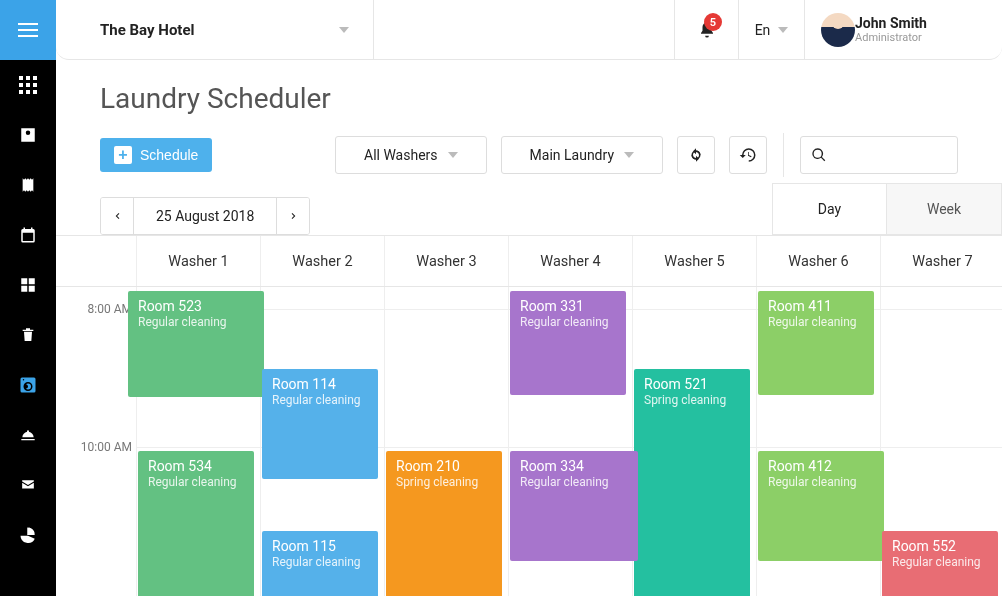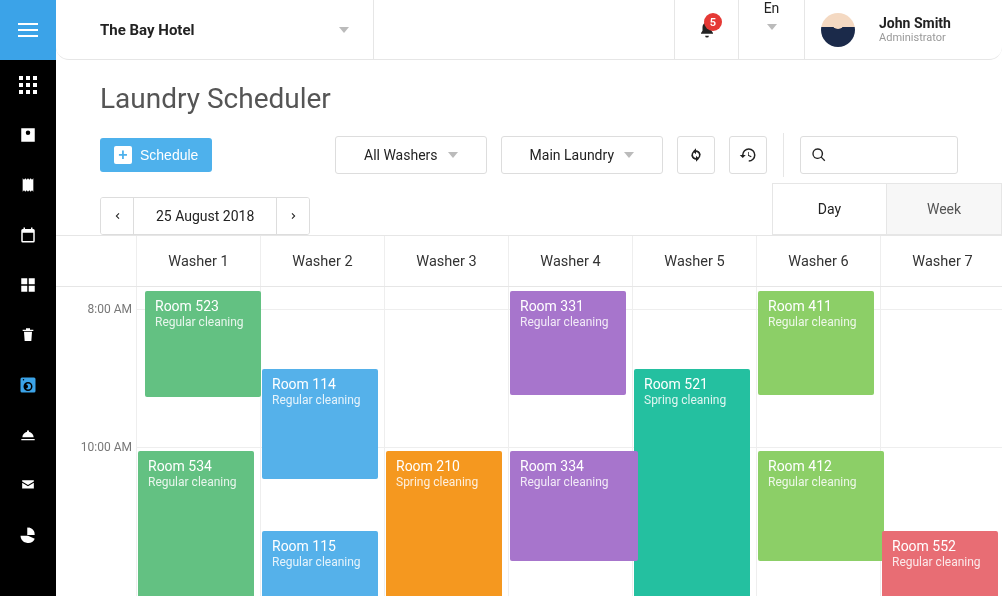--- a/index.html
+++ b/index.html
@@ -13,22 +13,22 @@
   
   .main { flex: 1; display: flex; flex-direction: column; min-width: 0; }
   
   .topbar { height: 60px; display: flex; align-items: stretch; border-bottom: 1px solid #e6e6e6; border-radius: 13px; }
   .hotel-select { flex: 0 0 318px; display: flex; align-items: center; padding: 0 24px 0 44px; border-right: 1px solid #e6e6e6; justify-content: space-between; }
   .hotel-name { font-weight: 700; font-size: 15px; }
   .caret { width: 0; height: 0; border-left: 5px solid transparent; border-right: 5px solid transparent; border-top: 6px solid #bbb; }
   .spacer { flex: 1; }
   .bell-cell { width: 64px; display: flex; align-items: center; justify-content: center; border-left: 1px solid #e6e6e6; position: relative; }
   .bell-badge { position: absolute; top: 13px; right: 16px; background: #e53935; color: #fff; border-radius: 50%; font-size: 11px; font-weight: 600; width: 18px; height: 18px; display: flex; align-items: center; justify-content: center; }
-  .lang-cell { width: 66px; display: flex; align-items: center; justify-content: flex-start; border-left: 1px solid #e6e6e6; gap: 8px; font-size: 14px; flex-direction: column; }
-  .user-cell { width: 198px; display: flex; align-items: center; border-left: 1px solid #e6e6e6; padding: 12px 16px; gap: 24px; }
+  .lang-cell { width: 66px; display: flex; align-items: center; justify-content: center; border-left: 1px solid #e6e6e6; gap: 8px; font-size: 14px; }
+  .user-cell { width: 198px; display: flex; align-items: center; border-left: 1px solid #e6e6e6; padding: 12px 16px; gap: 0; }
   .avatar { width: 34px; height: 34px; border-radius: 50%; background: linear-gradient(180deg, #f4d9c2 0%, #f4d9c2 40%, #1b2a4a 40%, #1b2a4a 100%); position: relative; }
   .avatar::after { content: ""; position: absolute; width: 12px; height: 12px; border-radius: 50%; background: #f4d9c2; top: 4px; left: 11px; }
   .user-name { font-weight: 700; font-size: 14px; line-height: 1.2; }
   .user-role { font-size: 11px; color: #999; }
   
   .page-header { padding: 22px 20px 0 44px; }
   .page-title { font-size: 28px; font-weight: 400; color: #555; }
   .toolbar { display: flex; align-items: center; padding: 18px 44px 0 44px; gap: 14px; }
   .btn-schedule { background: #4eb1ec; color: #fff; border: none; border-radius: 3px; padding: 8px 14px; display: flex; align-items: center; gap: 8px; font-size: 14px; }
   .btn-schedule .plus { width: 18px; height: 18px; background: #fff; color: #4eb1ec; border-radius: 2px; display: flex; align-items: center; justify-content: center; font-weight: 700; font-size: 16px; line-height: 1; }
@@ -244,21 +244,21 @@
             <div class="col"></div>
           <div class="col"></div>
             <div class="col"></div>
             <div class="col"></div>
             <div class="col"></div>
         </div>
       <div class="time-label" style="top: 22px; left: 0px; width: 76px; text-align: right;">8:00 AM</div>
           <div class="row-line" style="top: 22px;"></div>
           <div class="time-label" style="top: 160px; left: 0px; width: 76px; text-align: right;">10:00 AM</div>
           <div class="row-line" style="top: 160px;"></div>
-          <div class="event green" style="left: 89px; width: 116px; top: 4px; height: 106px;"><span class="ev-title">Room 523</span><span class="sub">Regular cleaning</span></div>
+          <div class="event green" style="left: 72px; width: 136px; top: 4px; height: 106px;"><span class="ev-title">Room 523</span><span class="sub">Regular cleaning</span></div>
           <div class="event blue" style="left: 206px; width: 116px; top: 82px; height: 110px;"><span class="ev-title">Room 114</span><span class="sub">Regular cleaning</span></div>
           <div class="event purple" style="left: 454px; width: 116px; top: 4px; height: 104px;"><span class="ev-title">Room 331</span><span class="sub">Regular cleaning</span></div>
           <div class="event teal" style="left: 578px; width: 116px; top: 82px; height: 230px;"><span class="ev-title">Room 521</span><span class="sub">Spring cleaning</span></div>
           <div class="event green2" style="left: 702px; width: 116px; top: 4px; height: 104px;"><span class="ev-title">Room 411</span><span class="sub">Regular cleaning</span></div>
           <div class="event green" style="left: 82px; width: 116px; top: 164px; height: 150px;"><span class="ev-title">Room 534</span><span class="sub">Regular cleaning</span></div>
           <div class="event orange" style="left: 330px; width: 116px; top: 164px; height: 150px;"><span class="ev-title">Room 210</span><span class="sub">Spring cleaning</span></div>
           <div class="event purple" style="left: 454px; width: 128px; top: 164px; height: 110px;"><span class="ev-title">Room 334</span><span class="sub">Regular cleaning</span></div>
           <div class="event green2" style="left: 702px; width: 126px; top: 164px; height: 110px;"><span class="ev-title">Room 412</span><span class="sub">Regular cleaning</span></div>
           <div class="event blue" style="left: 206px; width: 116px; top: 244px; height: 70px;"><span class="ev-title">Room 115</span><span class="sub">Regular cleaning</span></div>
           <div class="event red" style="left: 826px; width: 116px; top: 244px; height: 70px;"><span class="ev-title">Room 552</span><span class="sub">Regular cleaning</span></div>

